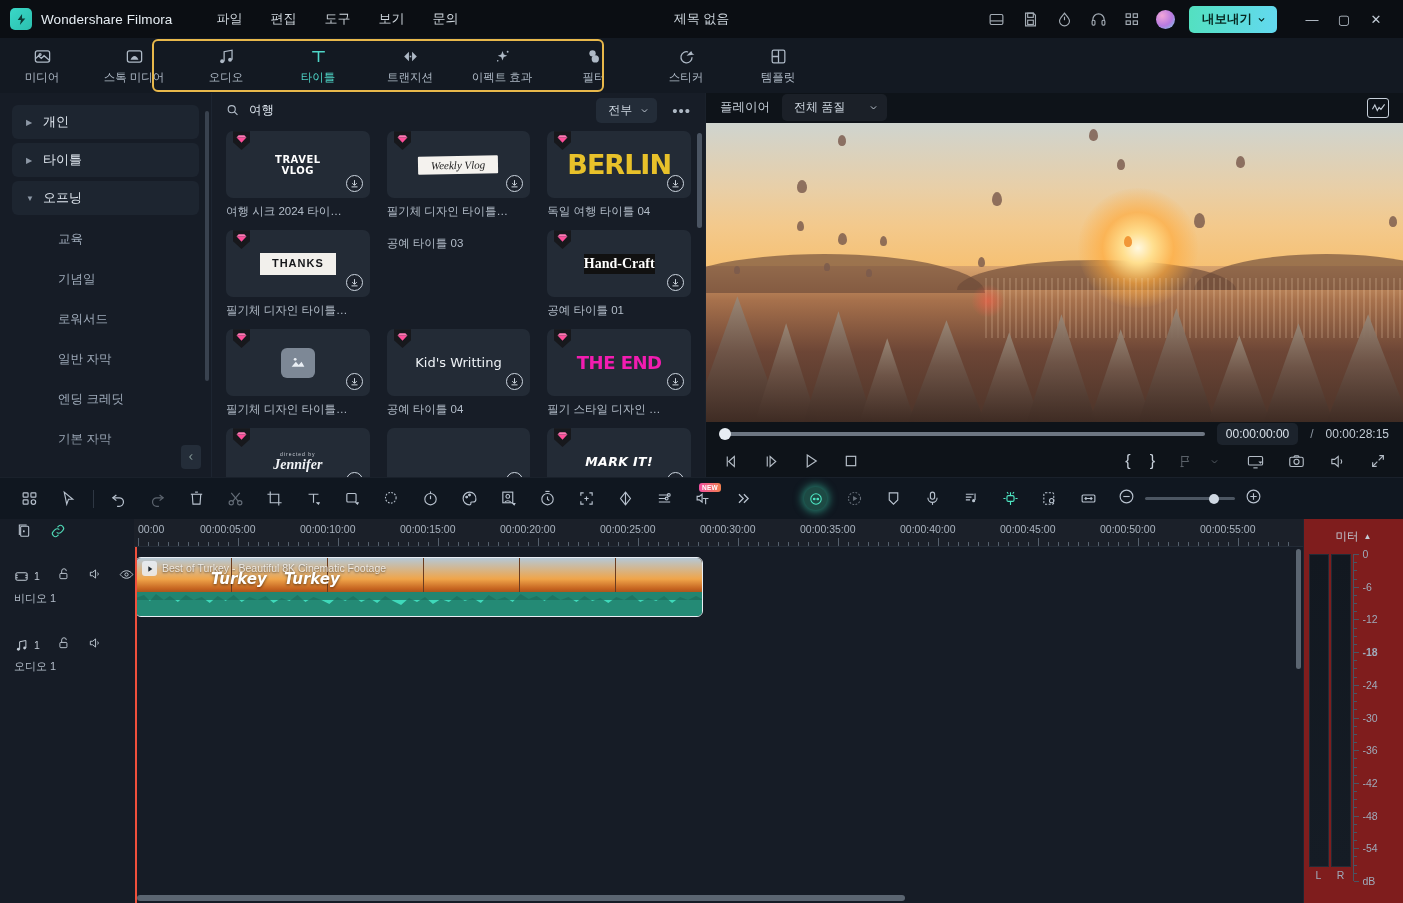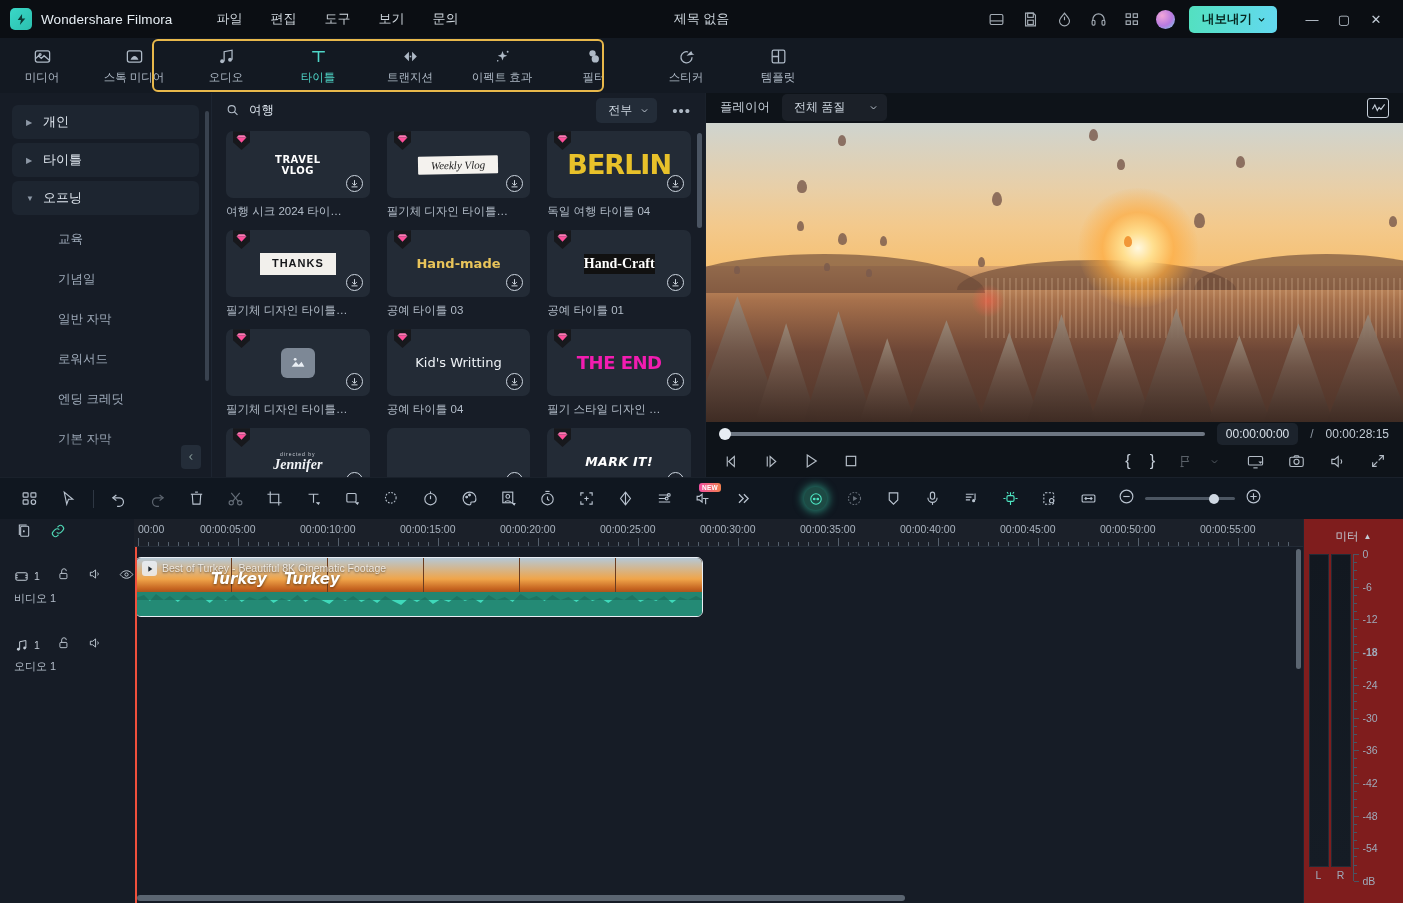--- a/index.html
+++ b/index.html
@@ -385,22 +385,22 @@
           <div class="cat">
             <span class="arrow">▶</span>
             <span>타이틀</span>
           </div>
           <div class="cat">
             <span class="arrow">▼</span>
             <span>오프닝</span>
           </div>
           <div class="sub">교육</div>
           <div class="sub">기념일</div>
+          <div class="sub">로워서드</div>
           <div class="sub">일반 자막</div>
-          <div class="sub">로워서드</div>
           <div class="sub">엔딩 크레딧</div>
           <div class="sub">기본 자막</div>
           <div class="sub">설명선</div>
           <div class="side-sb"></div>
           <div class="side-fade"></div>
         </div>
         <div class="collapse-btn">
           <svg width="8" height="10" viewBox="0 0 24 24" fill="none" stroke="#9fb6b0" stroke-width="3">
               <path d="M15 4l-7 8 7 8"></path>
             </svg>
@@ -493,33 +493,20 @@
                 <div class="dl">
                     <svg width="9" height="9" viewBox="0 0 24 24" fill="none" stroke="#dfe6ee" stroke-width="2.4">
                       <path d="M12 3v13M6 11l6 6 6-6M4 21h16"></path>
                     </svg>
                   </div>
               </div>
               <div class="cap">필기체 디자인 타이틀…</div>
             </div>
 
             <div class="cell">
-              <div class="thumb">
-                <div class="art-handmade">Hand-made</div>
-                <svg class="gem" viewBox="0 0 20 24">
-                    <path d="M0 0h20v13l-10 9-10-9z" fill="#17181c"></path>
-                    <path d="M4.2 7.2h11.6l-5.8 6.4z" fill="#ff4f9a"></path>
-                    <path d="M4.2 7.2l2.4-2.6h6.8l2.4 2.6z" fill="#ff7ab5"></path>
-                  </svg>
-                <div class="dl">
-                    <svg width="9" height="9" viewBox="0 0 24 24" fill="none" stroke="#dfe6ee" stroke-width="2.4">
-                      <path d="M12 3v13M6 11l6 6 6-6M4 21h16"></path>
-                    </svg>
-                  </div>
-              </div>
               <div class="cap">공예 타이틀 03</div>
             </div>
 
             <div class="cell">
               <div class="thumb">
                 <div class="art-handcraft">Hand-Craft</div>
                 <svg class="gem" viewBox="0 0 20 24">
                     <path d="M0 0h20v13l-10 9-10-9z" fill="#17181c"></path>
                     <path d="M4.2 7.2h11.6l-5.8 6.4z" fill="#ff4f9a"></path>
                     <path d="M4.2 7.2l2.4-2.6h6.8l2.4 2.6z" fill="#ff7ab5"></path>

